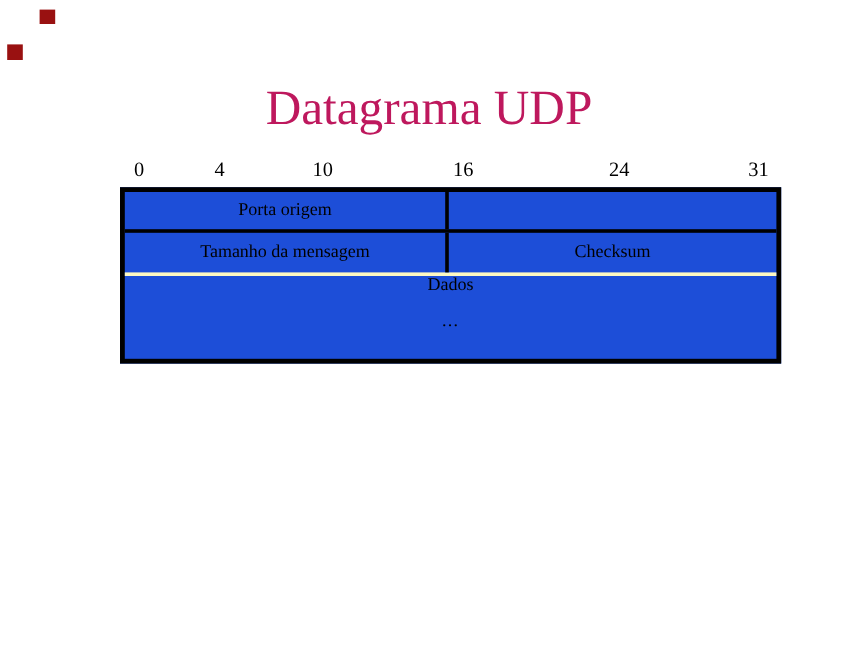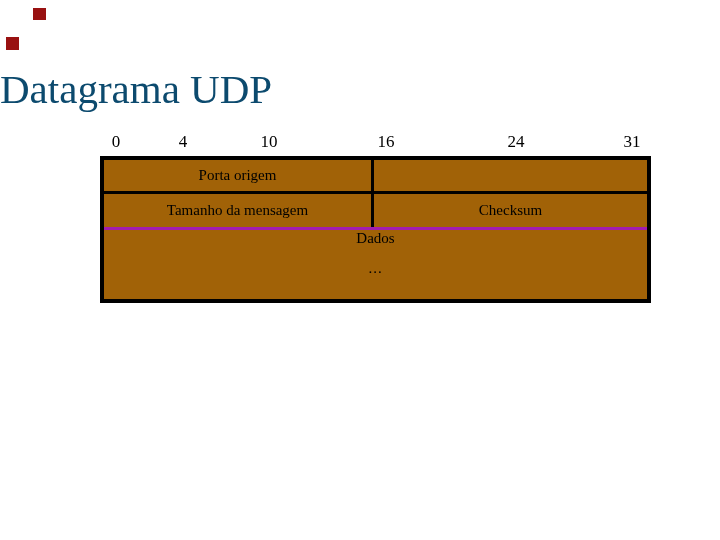--- a/index.html
+++ b/index.html
@@ -25,26 +25,26 @@
   }
   .deco-a { left: 33px; top: 8px;  width: 13px; height: 12px; }
   .deco-b { left: 6px;  top: 37px; width: 13px; height: 13px; }
 
   .title {
     position: absolute;
     top: 66px;
     left: 0;
     width: 715px;
     margin: 0;
-    text-align: left;
+    text-align: center;
     font-size: 41px;
     font-weight: normal;
     letter-spacing: 0px;
     line-height: 1.15;
-    color: #0c4a6e;
+    color: #be185d;
   }
 
   .bit-scale span {
     position: absolute;
     top: 133px;
     transform: translateX(-50%);
     font-size: 17px;
     line-height: 1.1;
     white-space: nowrap;
   }
@@ -56,27 +56,27 @@
   .b5 { left: 632px; }
 
   .datagram {
     position: absolute;
     left: 100px;
     top: 156px;
     width: 551px;
     height: 147px;
     box-sizing: border-box;
     border: 4px solid #000000;
-    background: #a16207;
+    background: #1d4ed8;
     display: flex;
     flex-direction: column;
   }
   .dg-row { display: flex; }
   .dg-row.r1 { height: 31px; border-bottom: 3px solid #000000; }
-  .dg-row.r2 { height: 33px; border-bottom: 3px solid #a21caf; }
+  .dg-row.r2 { height: 33px; border-bottom: 3px solid #fef9c3; }
   .dg-row.r3 { flex: 1 1 auto; display: block; }
 
   .cell {
     display: flex;
     align-items: center;
     justify-content: center;
     font-size: 15px;
     line-height: 1;
     white-space: nowrap;
   }

